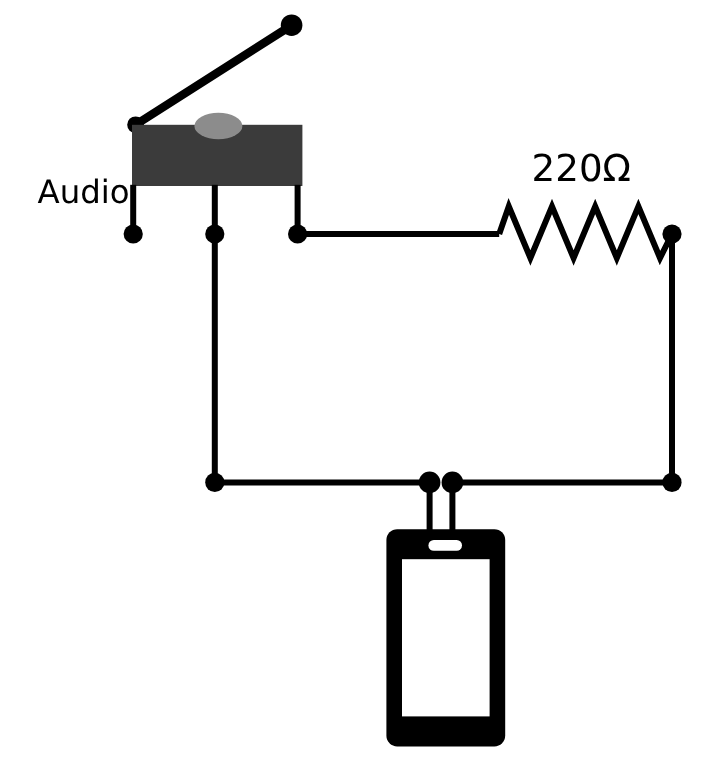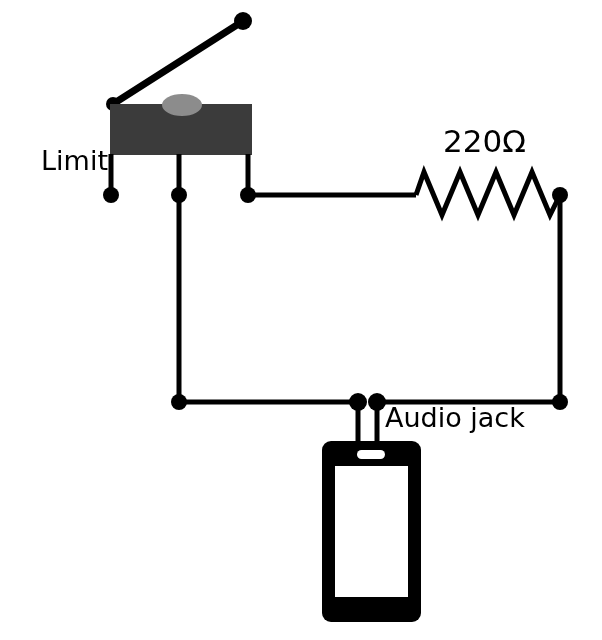--- a/index.html
+++ b/index.html
@@ -147,20 +147,19 @@
 
     <g>
       <rect class="phone-body" x="322" y="441" width="99" height="181" rx="9" ry="9"></rect>
       <rect class="phone-screen" x="335" y="466" width="73" height="131"></rect>
       <rect class="phone-speaker" x="357" y="450" width="28" height="9" rx="4.5" ry="4.5"></rect>
     </g>
 
   </svg>
 
   <div class="label-text" id="limit-switch-label">
-    <span class="lbl-line">Limit</span>
+    <span class="lbl-line">Audio</span>
   </div>
 
   <div class="label-text" id="resistor-label">220Ω</div>
 
-  <div class="label-text" id="audio-jack-label">Audio jack</div>
 
 </div>
 
 </body></html>

